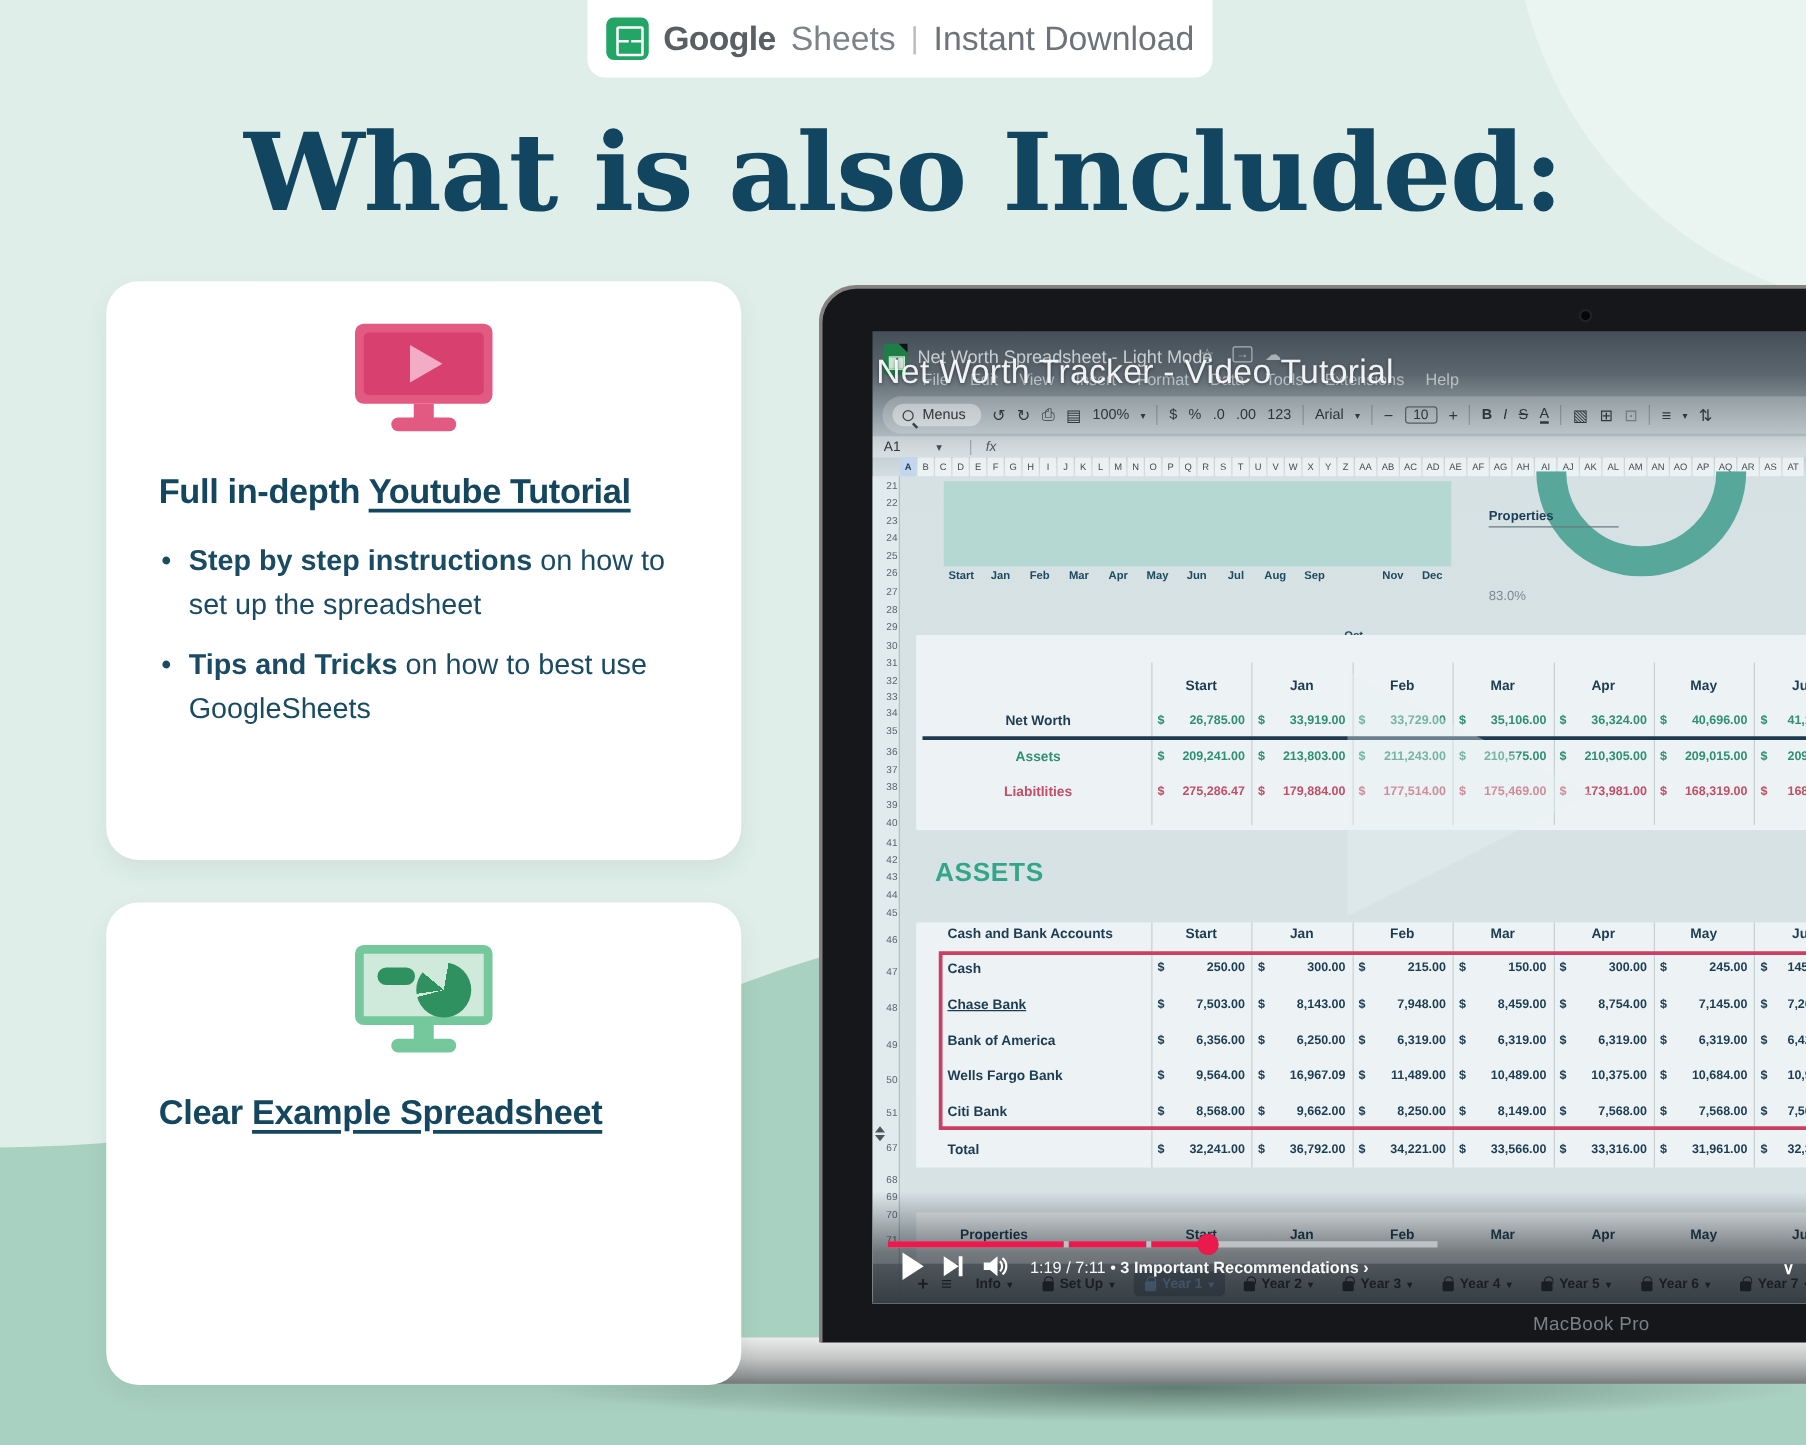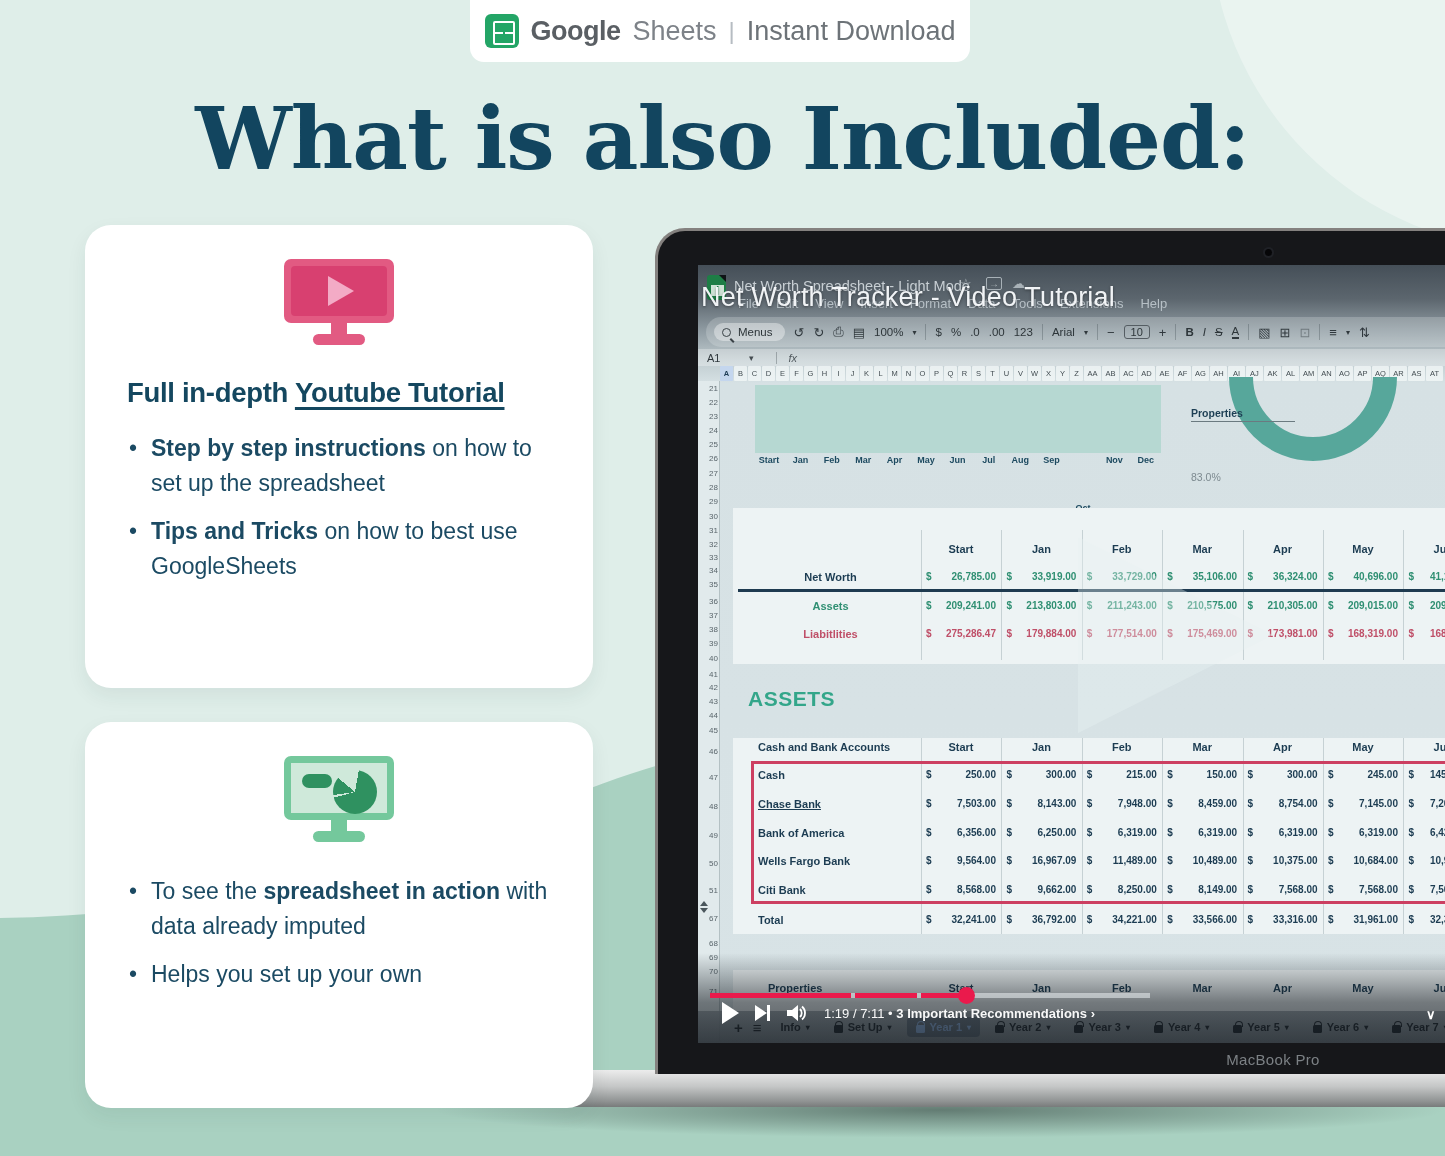--- a/index.html
+++ b/index.html
@@ -221,24 +221,21 @@
   <div class="card-icon-wrap">
     <div class="tv">
       <div class="frame">
           <div class="bar"></div>
           <div class="pie"></div>
         </div>
       <div class="neck"></div>
         <div class="foot"></div>
     </div>
   </div>
-  <ul>
-      <li><span>To see the </span><b>spreadsheet in action</b><span> with data already imputed</span></li>
-      <li><span>Helps you set up your own</span></li>
-    </ul>
+  <h2><span>Clear </span><span class="u">Example Spreadsheet</span></h2>
 </div>
 
 <div id="laptop">
   <div id="base-shadow"></div>
   <div id="base"></div>
   <div id="screen">
     <div id="camera"></div>
     <div id="viewport">
 
       <div class="file-icon"></div>

